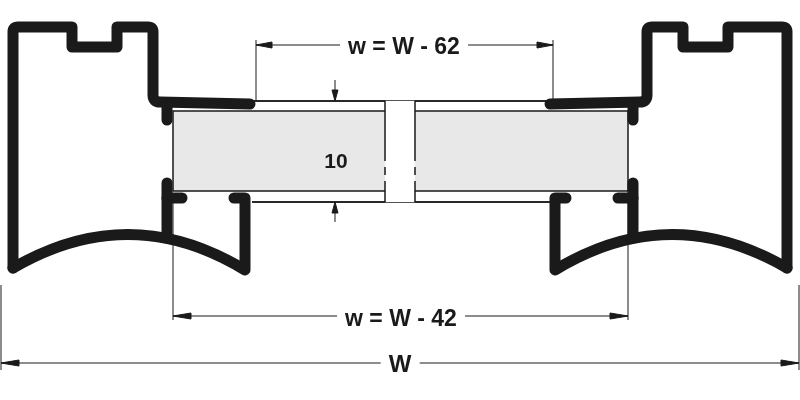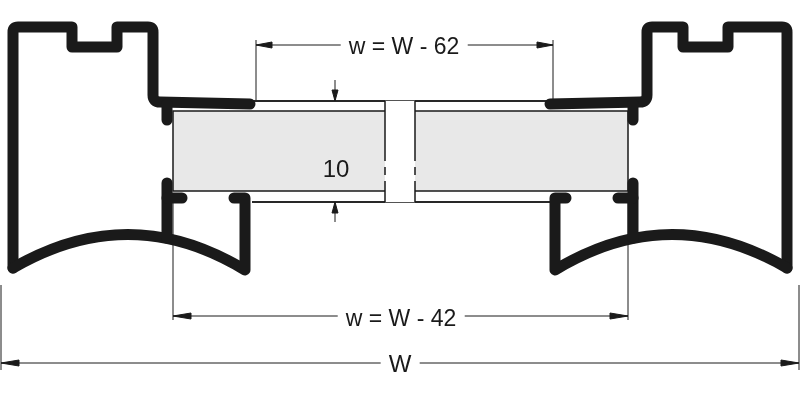--- a/index.html
+++ b/index.html
@@ -1,21 +1,21 @@
 <!DOCTYPE html>
 <html><head>
   <meta charset="utf-8">
   <style>
     html, body { margin: 0; padding: 0; background: #ffffff; }
     body { width: 800px; height: 400px; overflow: hidden; position: relative; }
     svg { position: absolute; left: 0; top: 0; }
     .label {
       position: absolute;
       font-family: "Liberation Sans", sans-serif;
-      font-weight: normal;
+      font-weight: bold;
       color: #1a1a1a;
       background: #ffffff;
       white-space: nowrap;
       line-height: 1;
       transform: translate(-50%, -50%);
     }
     .label-panel { background: transparent; }
   </style>
 </head>
 <body>
@@ -74,15 +74,15 @@
 
     <line x1="1" y1="285" x2="1" y2="370"></line>
     <line x1="799" y1="285" x2="799" y2="370"></line>
     <line x1="1" y1="363" x2="799" y2="363"></line>
     <polygon points="1,363 19,360 19,366"></polygon>
     <polygon points="799,363 781,360 781,366"></polygon>
   </g>
 </svg>
 
 <div class="label" style="left:404px; top:46px; font-size:23px; padding:0 8px;">w = W - 62</div>
-<div class="label label-panel" style="left:336px; top:169px; font-size:24px;">10</div>
+<div class="label label-panel" style="left:336px; top:160px; font-size:21px;">10</div>
 <div class="label" style="left:401px; top:318px; font-size:23px; padding:0 8px;text-align:center;">w = W - 42</div>
 <div class="label" style="left:400px; top:364px; font-size:24px; padding:0 8px;">W</div>
 
 </body></html>

